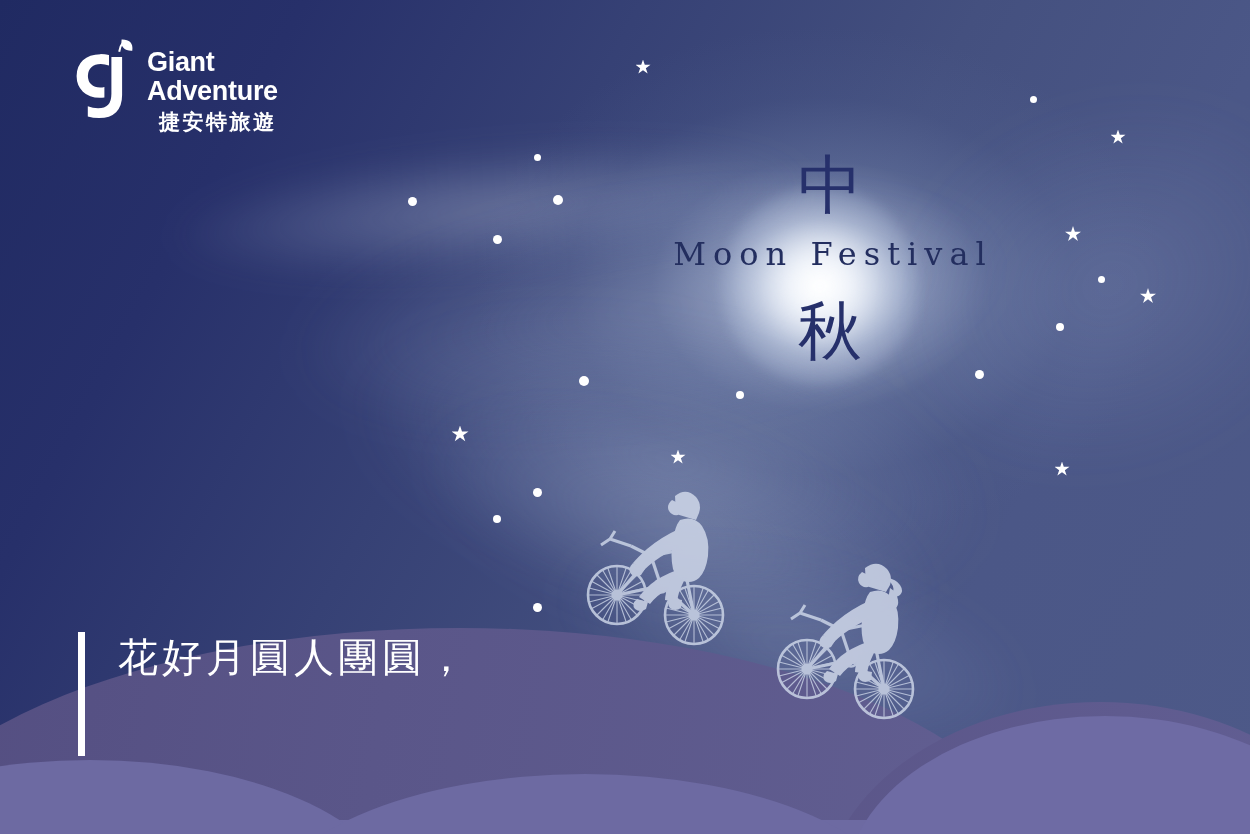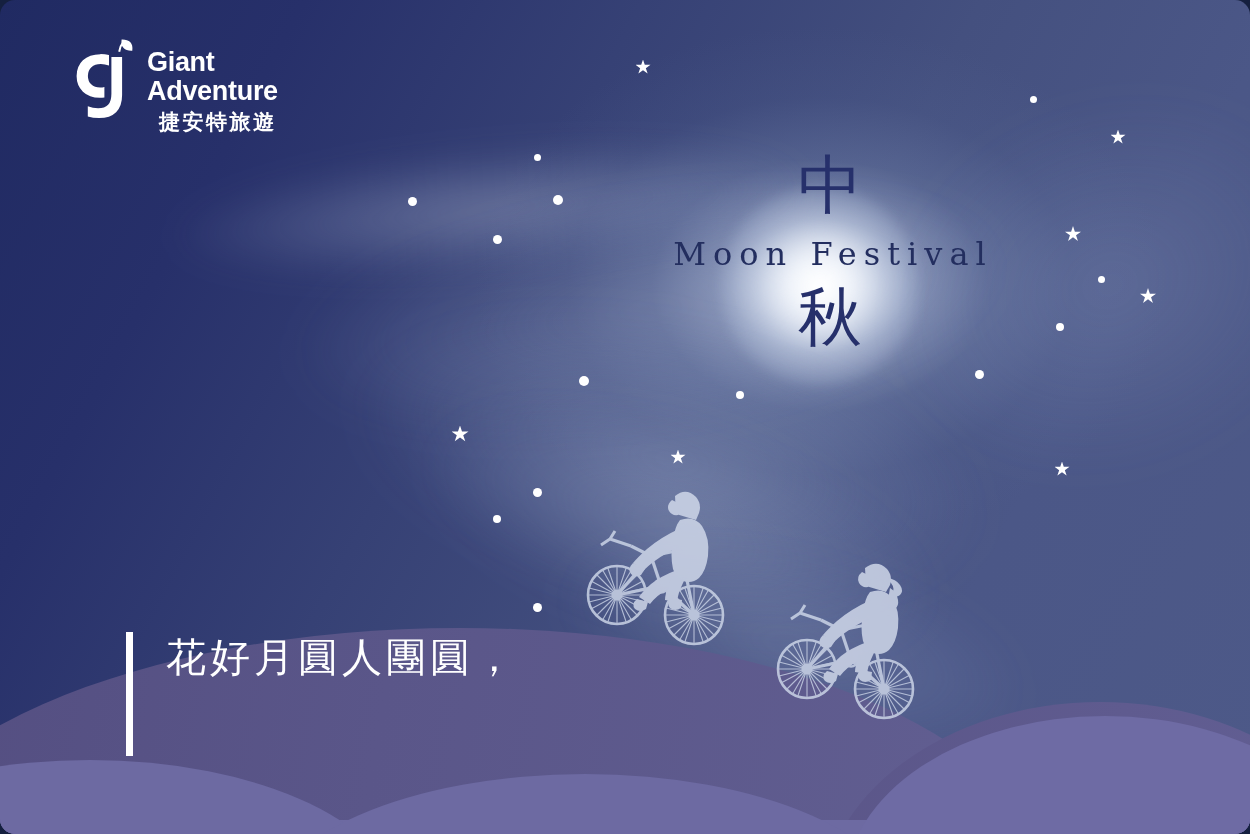--- a/index.html
+++ b/index.html
@@ -5,21 +5,20 @@
   html,body{margin:0;padding:0;background:#15203f;}
   *{box-sizing:border-box;}
   #poster{
     position:relative;
     width:1250px;height:834px;
     overflow:hidden;
     font-family:"Liberation Sans","DejaVu Sans",sans-serif;
     background:
       radial-gradient(ellipse 560px 420px at 820px 286px, rgba(255,255,255,0.95) 0%, rgba(234,240,250,0.72) 7%, rgba(200,214,236,0.45) 16%, rgba(150,170,205,0.22) 30%, rgba(110,132,176,0.08) 45%, rgba(110,132,176,0) 62%),
       linear-gradient(118deg, #202a62 0%, #27306a 18%, #364175 38%, #44507f 58%, #4b5787 76%, #4d5988 100%);
-    border-radius: 15px;
   }
 
   
   .wisp{position:absolute;pointer-events:none;border-radius:50%;}
   .wisp1{left:170px;top:150px;width:640px;height:120px;
     background:radial-gradient(ellipse at center, rgba(222,231,246,0.30) 0%, rgba(200,214,238,0.14) 42%, rgba(180,196,226,0) 72%);
     transform:rotate(-5deg);filter:blur(16px);}
   .wisp2{left:300px;top:200px;width:700px;height:220px;
     background:radial-gradient(ellipse at center, rgba(214,225,243,0.22) 0%, rgba(190,206,234,0.10) 48%, rgba(170,188,222,0) 75%);
     transform:rotate(-8deg);filter:blur(22px);}
@@ -64,25 +63,25 @@
   .logo{position:absolute;left:72px;top:36px;display:flex;align-items:flex-start;gap:13px;}
   .logo-mark{width:62px;height:84px;flex:none;}
   .logo-words{padding-top:12px;}
   .logo-en{display:block;color:#ffffff;font-weight:700;font-size:27px;line-height:29px;letter-spacing:-0.3px;}
   .logo-zh{display:block;color:#ffffff;font-weight:700;font-size:21px;line-height:25px;letter-spacing:2.5px;margin-top:3px;margin-left:12px;}
 
   
   .festival{position:absolute;left:620px;top:150px;width:420px;text-align:center;}
   .cjk-big{color:#26306b;font-family:"DejaVu Serif","Liberation Serif",serif;font-size:64px;line-height:70px;font-weight:400;}
   .moon-en{color:#232e5f;font-family:"DejaVu Serif","Liberation Serif",serif;
-    font-size:32px;line-height:40px;letter-spacing:7px;margin:14px 0 8px 6px;font-weight:400;}
+    font-size:32px;line-height:40px;letter-spacing:7px;margin:14px 0 22px 6px;font-weight:400;}
   .cjk-big.lower{margin-top:6px;}
 
   
-  .tagline{position:absolute;left:78px;top:628px;display:flex;align-items:flex-start;gap:33px;margin-left:48px;}
+  .tagline{position:absolute;left:78px;top:628px;display:flex;align-items:flex-start;gap:33px;}
   .tagline-bar{width:7px;height:124px;background:#ffffff;flex:none;margin-top:4px;}
   .tagline-lines{color:#ffffff;font-size:40px;line-height:58px;letter-spacing:4px;font-weight:400;}
   .tagline-lines span{display:block;}
 
   
   .cyclist{position:absolute;pointer-events:none;}
   #cyclist-1{left:585px;top:478px;width:148px;height:168px;opacity:0.82;}
   #cyclist-2{left:775px;top:552px;width:148px;height:168px;opacity:0.82;}
 </style>
 </head>

